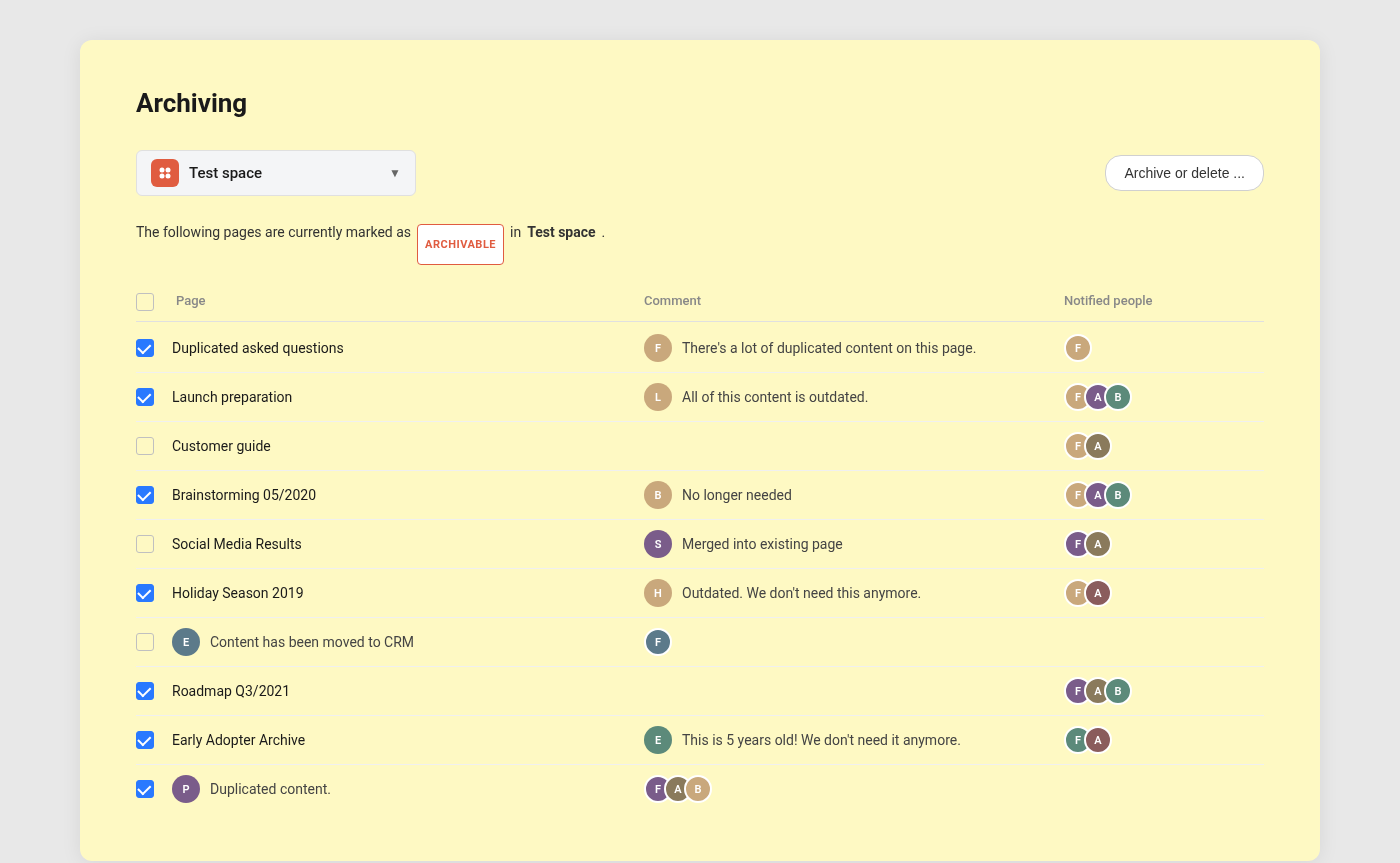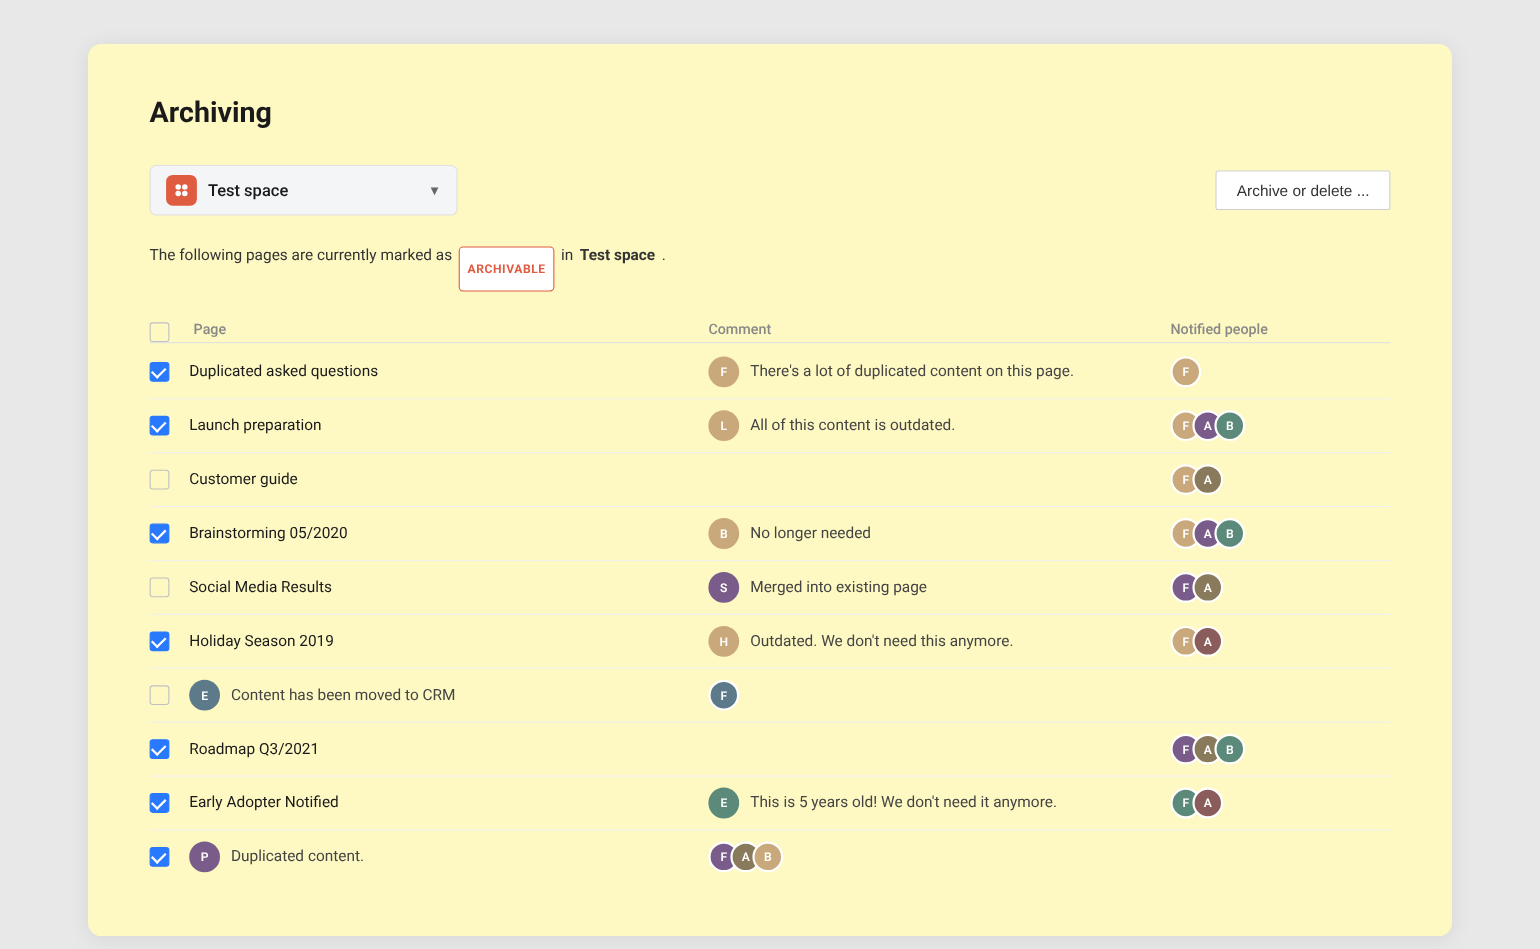--- a/index.html
+++ b/index.html
@@ -64,21 +64,21 @@
       color: #1a1a1a;
       flex: 1;
     }
     .chevron-icon {
       color: #666;
       font-size: 12px;
     }
     .archive-btn {
       background: #fff;
       border: 1px solid #d0d0d0;
-      border-radius: 2px;
+      border-radius: 16px;
       padding: 9px 18px;
       font-size: 14px;
       color: #333;
       cursor: pointer;
       font-weight: 500;
     }
     .description {
       font-size: 14px;
       color: #333;
       margin-bottom: 28px;
@@ -99,20 +99,21 @@
     .space-bold {
       font-weight: 700;
     }
     .table-wrap {
       width: 100%;
     }
     .table-header {
       display: grid;
       grid-template-columns: 36px 1fr 420px 200px;
       border-bottom: 1.5px solid #e0e0e0;
+      padding-bottom: 10px;
       margin-bottom: 2px;
     }
     .col-header {
       font-size: 13px;
       color: #888;
       font-weight: 500;
     }
     .col-header.page { padding-left: 4px; }
     .table-row {
       display: grid;
@@ -413,21 +414,21 @@
               <div class="avatar av-3">
                 <div class="av-face">B</div>
               </div>
             </div>
           </div>
         </div>
         <div class="table-row">
           <div>
             <div class="checkbox checked"></div>
           </div>
-          <div class="page-name">Early Adopter Notified</div>
+          <div class="page-name">Early Adopter Archive</div>
           <div class="comment-cell">
             <div class="avatar av-3">
               <div class="av-face">E</div>
             </div>
             <span class="comment-text">This is 5 years old! We don't need it anymore.</span>
           </div>
           <div class="notified-cell">
             <div class="avatar-group">
               <div class="avatar av-3">
                 <div class="av-face">F</div>

